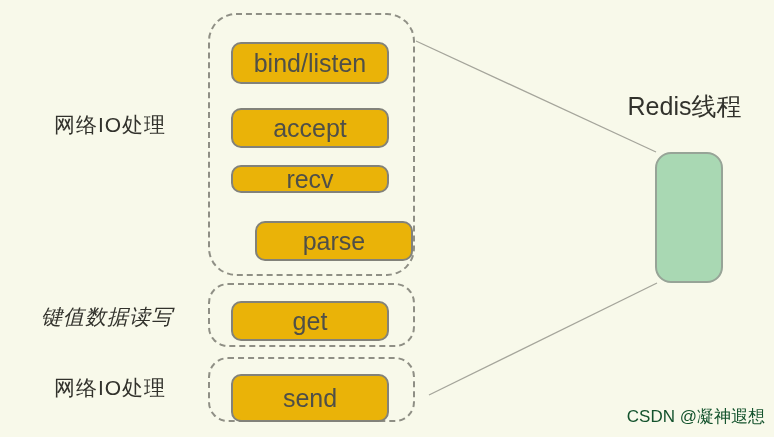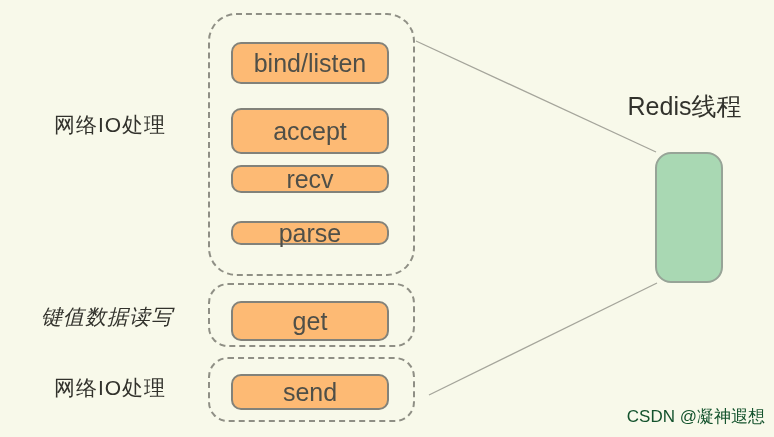--- a/index.html
+++ b/index.html
@@ -30,21 +30,21 @@
     box-sizing: border-box;
   }
   .dashed-group.small {
     border-radius: 20px;
   }
   .op-box {
     position: absolute;
     left: 21px;
     width: 158px;
     height: 42px;
-    background: #fdba74;
+    background: #eab308;
     border: 2px solid #82827a;
     border-radius: 10px;
     box-sizing: border-box;
     display: flex;
     align-items: center;
     justify-content: center;
     color: #4f4f48;
     font-size: 25px;
     font-weight: 400;
   }
@@ -100,31 +100,31 @@
     <line x1="429" y1="395" x2="657" y2="283" stroke="#a5a59b" stroke-width="1.3"></line>
     <path d="M 694 170 C 684 178, 677 189, 681 197 C 685 205, 698 206, 698 214 C 698 222, 679 223, 677 231 C 675 239, 696 234, 699 241 C 701 247, 687 251, 681 258" fill="none" stroke="#e2a566" stroke-width="2.2" stroke-linecap="round"></path>
   </svg>
 
   <div class="zh-label" style="left:20px; top:111px; width:180px;">网络IO处理</div>
   <div class="zh-label" style="left:12px; top:303px; width:190px;font-style:italic;">键值数据读写</div>
   <div class="zh-label" style="left:20px; top:374px; width:180px;">网络IO处理</div>
 
   <div class="dashed-group" style="left:208px; top:13px; width:207px; height:263px;">
     <div class="op-box" style="top:27px;">bind/listen</div>
-    <div class="op-box" style="top:93px; height:46px;">accept</div>
+    <div class="op-box" style="top:93px; height:40px;">accept</div>
     <div class="op-box" style="top:150px; height:28px;">recv</div>
-    <div class="op-box" style="top:206px; height:24px;">parse</div>
+    <div class="op-box" style="top:206px; height:40px;margin-left:24px;">parse</div>
   </div>
 
   <div class="dashed-group small" style="left:208px; top:283px; width:207px; height:64px;">
     <div class="op-box" style="top:16px; height:40px;border-radius:10px;">get</div>
   </div>
 
   <div class="dashed-group small" style="left:208px; top:357px; width:207px; height:65px;">
-    <div class="op-box" style="top:15px; height:36px;">send</div>
+    <div class="op-box" style="top:15px; height:48px;">send</div>
   </div>
 
   <div class="redis-label">Redis线程</div>
   <div class="thread-rect"></div>
 
   <div class="watermark">CSDN @凝神遐想</div>
 
 </div>
 
 </body></html>

